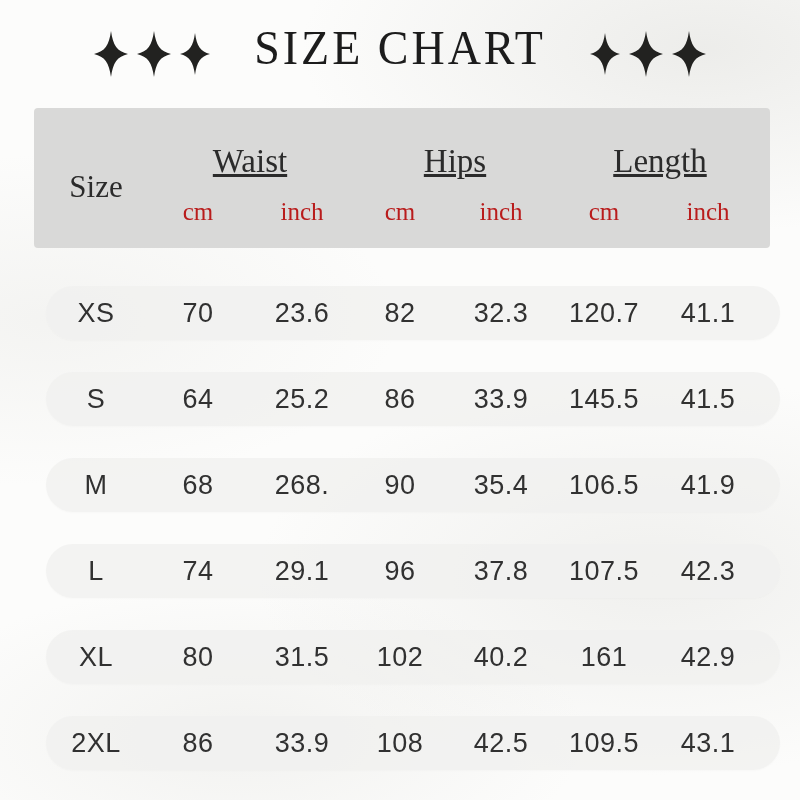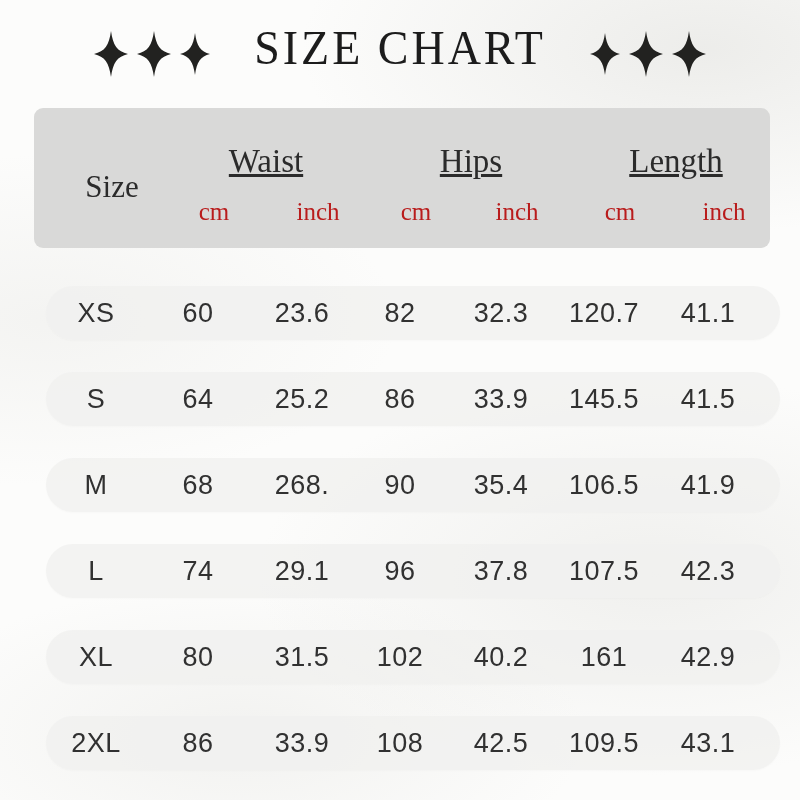--- a/index.html
+++ b/index.html
@@ -24,22 +24,22 @@
     font-size:46px;color:#1c1c1c;letter-spacing:3px;
     transform:scaleY(1.04);white-space:nowrap;
   }
   .grid7{
     display:grid;
     grid-template-columns:100px 104px 104px 92px 110px 96px 112px;
     justify-items:center;align-items:center;
   }
   .table-header{
     margin:22px 30px 0 34px;height:140px;box-sizing:border-box;
-    background:#d9d9d8;border-radius:9px;
-    padding:24px 0 14px 28px;
+    background:#d9d9d8;border-radius:4px;
+    padding:24px 0 14px 12px;
     font-family:"Liberation Serif", serif;color:#2b2b2b;
     grid-template-rows:58px 44px;
   }
   .size-head{
     grid-row:1 / span 2;grid-column:1;
     font-size:31px;transform:translateY(4px);
   }
   .group-head{font-size:33px;grid-row:1;text-decoration:underline;}
   .g-waist{grid-column:2 / span 2;}
   .g-hips{grid-column:4 / span 2;}
@@ -111,21 +111,21 @@
   <div class="unit u2">cm</div>
   <div class="unit u3">inch</div>
   <div class="unit u4">cm</div>
   <div class="unit u5">inch</div>
 </div>
 
 <div class="rows">
 
   <div class="row grid7">
     <div class="cell">XS</div>
-    <div class="cell">60</div>
+    <div class="cell">70</div>
     <div class="cell">23.6</div>
     <div class="cell">82</div>
     <div class="cell">32.3</div>
     <div class="cell">120.7</div>
     <div class="cell">41.1</div>
   </div>
 
   <div class="row grid7">
     <div class="cell">S</div>
     <div class="cell">64</div>

